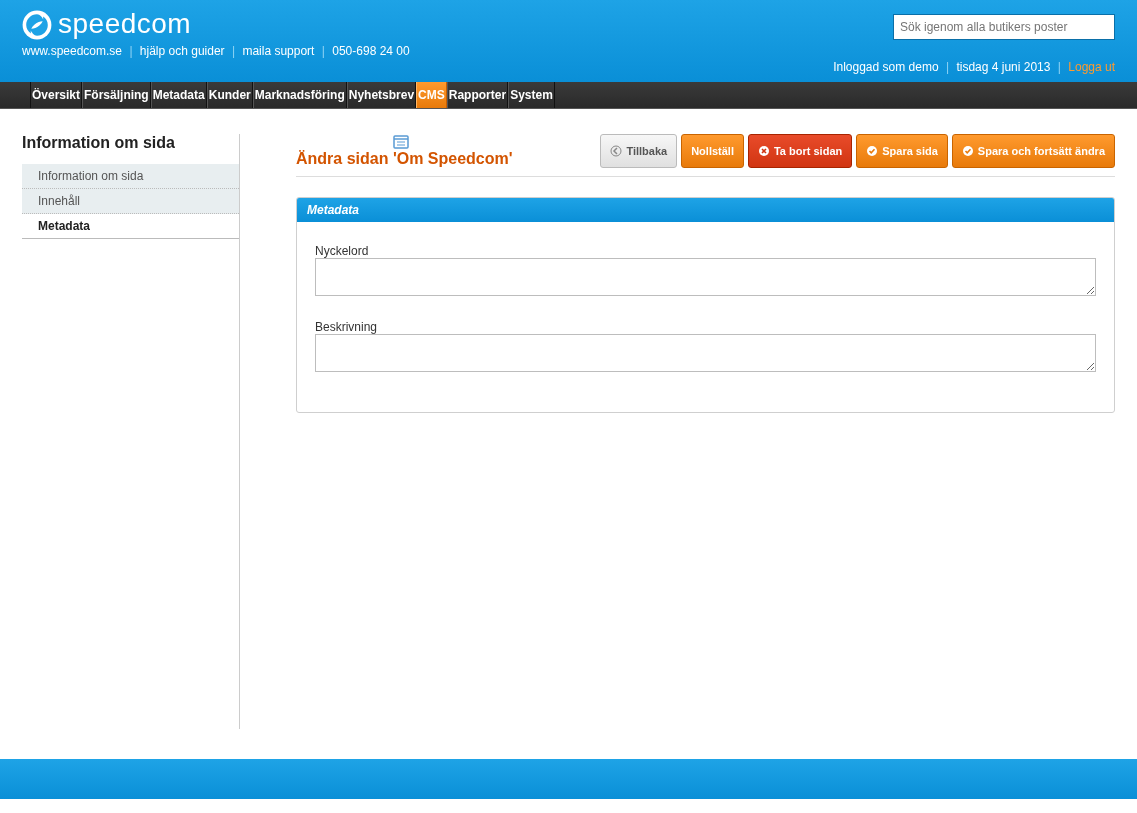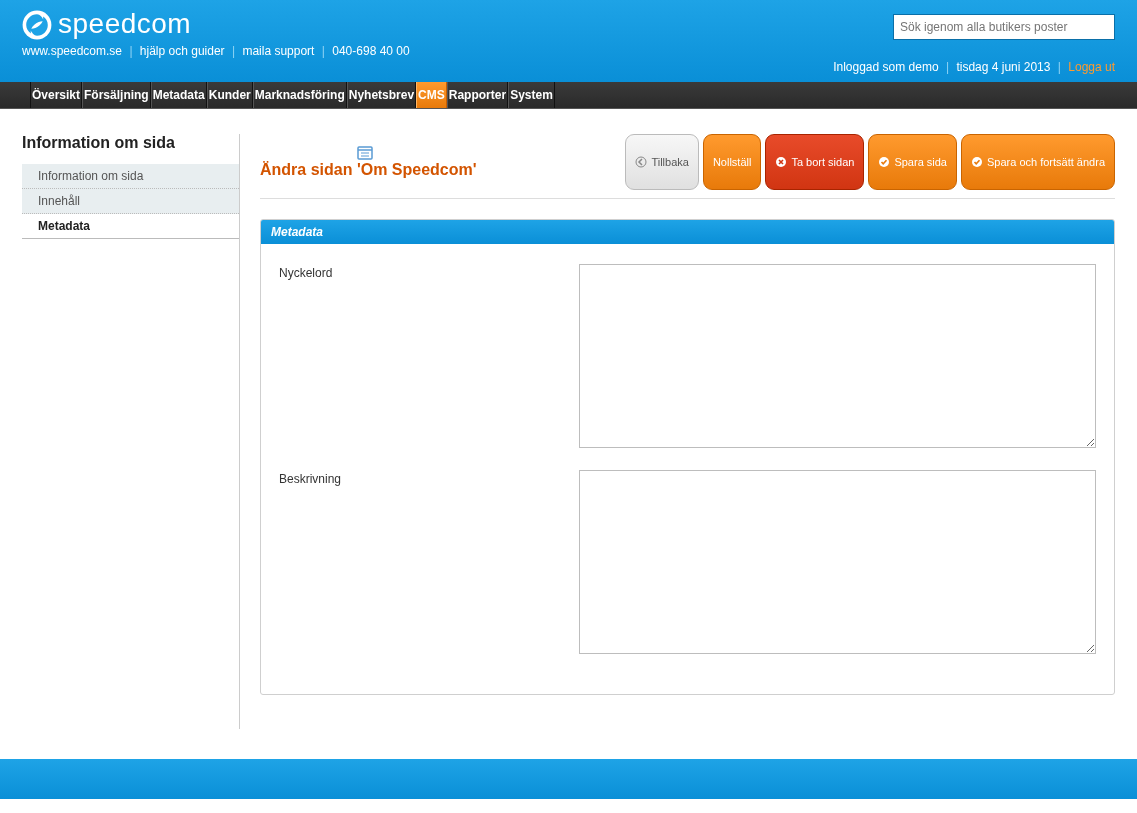--- a/index.html
+++ b/index.html
@@ -21,44 +21,44 @@
   .header-status .logout { color: #ff9a2e; }
 
   
   .nav { background: linear-gradient(#3a3a3a, #2a2a2a); height: 27px; display: flex; border-bottom: 1px solid #555; }
   .nav .spacer-left { width: 30px; }
   .nav a { color: #fff; font-size: 12px; font-weight: bold; padding: 0 1px; line-height: 27px; border-right: 1px solid #111; border-left: 1px solid #555; }
   .nav a:first-of-type { border-left: 1px solid #111; }
   .nav a.active { background: linear-gradient(#ff9a2e, #e87a0a); border-left-color: #ffb766; border-right-color: #c95f00; }
 
   
-  .wrap { display: flex; padding: 25px 22px 30px 22px; min-height: 650px; }
+  .wrap { display: flex; padding: 25px 22px 30px 22px; min-height: 650px; gap: 36px; }
   .sidebar { width: 218px; border-right: 1px solid #ccc; padding-right: 0; margin-right: 20px; min-height: 560px; }
   .sidebar h2 { font-size: 16px; font-weight: bold; margin-bottom: 12px; color: #222; }
   .sidebar-list { list-style: none; }
   .sidebar-list li { padding: 5px 10px 5px 16px; font-size: 12px; border-bottom: 1px dotted #bbb; cursor: pointer; }
   .sidebar-list li.inactive { background: #e8eef0; color: #555; }
   .sidebar-list li.active { font-weight: bold; color: #222; border-bottom: 1px solid #bbb; }
 
   .main { flex: 1; }
   .page-head { display: flex; align-items: center; justify-content: space-between; padding-bottom: 8px; border-bottom: 1px solid #ddd; margin-bottom: 20px; }
   .page-head h1 { font-size: 16px; color: #d35400; font-weight: bold; display: flex; align-items: center; flex-direction: column; }
   .page-head h1 .icon { width: 16px; height: 16px; margin-right: 6px; display:inline-block; }
   .page-head .buttons { display: flex; gap: 4px; }
 
-  .btn { display: inline-flex; align-items: center; font-size: 11px; font-weight: normal; padding: 21px 9px; border-radius: 9px; border: 1px solid; cursor: pointer; color: #fff; white-space: nowrap; }
+  .btn { display: inline-flex; align-items: center; font-size: 11px; font-weight: bold; padding: 10px 9px; border-radius: 3px; border: 1px solid; cursor: pointer; color: #fff; white-space: nowrap; }
   .btn .ico { width: 12px; height: 12px; margin-right: 4px; display:inline-flex; align-items:center; justify-content:center; }
   .btn-gray { background: linear-gradient(#f7f7f7, #e0e0e0); color: #555; border-color: #bbb; }
   .btn-orange { background: linear-gradient(#ff9a2e, #e87a0a); border-color: #c96400; }
   .btn-red { background: linear-gradient(#e84b2a, #d13512); border-color: #a82400; }
 
   .panel { border: 1px solid #cfcfcf; border-radius: 3px; overflow: hidden; }
   .panel-head { background: linear-gradient(#1ea3e6, #0a8fd7); color: #fff; font-size: 12px; font-weight: bold; font-style: italic; padding: 5px 10px; }
   .panel-body { padding: 20px 18px 40px 18px; }
-  .form-row { display: flex; margin-bottom: 22px; }
+  .form-row { display: flex; margin-bottom: 22px; flex-direction: column; }
   .form-row:last-child { margin-bottom: 0; }
   .form-row label { width: 300px; font-size: 12px; color: #333; padding-top: 2px; }
   .form-row textarea { flex: 1; height: 184px; border: 1px solid #bdbdbd; resize: both; font-family: inherit; font-size: 12px; padding: 4px; }
 
   .footer { background: linear-gradient(#1ea3e6, #0a8fd7); height: 40px; }
 </style>
 </head>
 <body>
 
 <div class="header">
@@ -70,21 +70,21 @@
     </svg>
     <span class="logo-text">speedcom</span>
   </div>
   <div class="header-links">
     <a href="#">www.speedcom.se</a>
     <span class="sep">|</span>
     <a href="#">hjälp och guider</a>
     <span class="sep">|</span>
     <a href="#">maila support</a>
     <span class="sep">|</span>
-    <span>040-698 40 00</span>
+    <span>050-698 24 00</span>
   </div>
   <div class="header-right">
     <input type="text" placeholder="Sök igenom alla butikers poster" style="">
     <div class="header-status">
       <span>Inloggad som demo</span>
       <span class="sep">|</span>
       <span>tisdag 4 juni 2013</span>
       <span class="sep">|</span>
       <a href="#" class="logout">Logga ut</a>
     </div>

